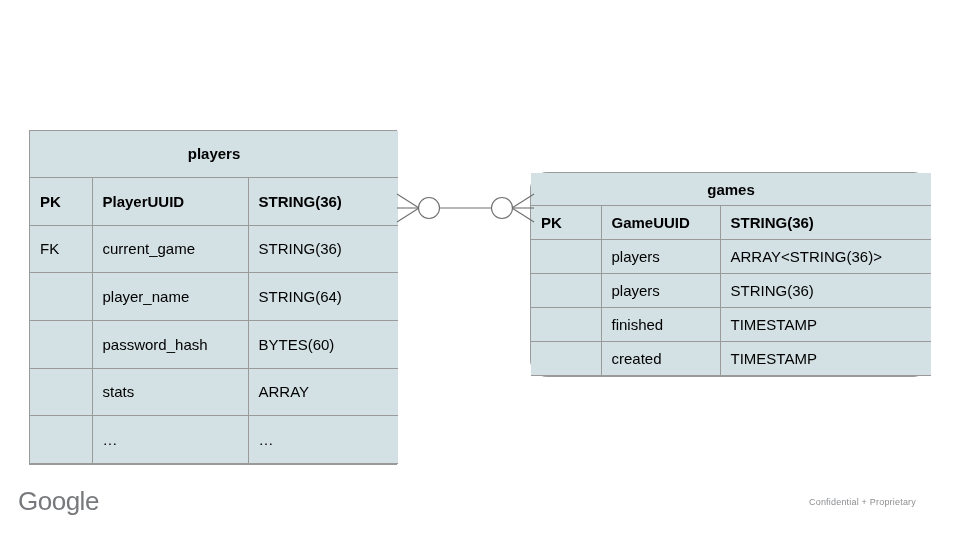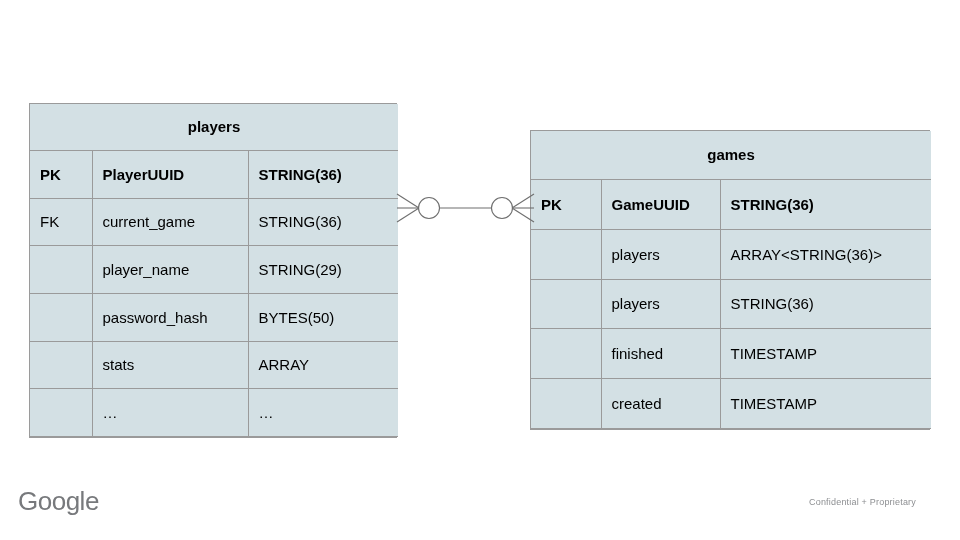--- a/index.html
+++ b/index.html
@@ -20,20 +20,21 @@
     background: #ffffff;
   }
 
   
   .entity {
     position: absolute;
     border: 1px solid #9a9a9a;
     border-collapse: collapse;
     background: #d3e0e4;
     box-sizing: border-box;
+    margin-top: 27px;
   }
   .entity table {
     border-collapse: collapse;
     width: 100%;
     height: 100%;
     table-layout: fixed;
   }
   .entity td {
     border: 1px solid #9a9a9a;
     background: #d3e0e4;
@@ -71,23 +72,24 @@
     width: 368px;
     height: 335px;
   }
   #players-entity .col-key   { width: 62px; }
   #players-entity .col-name  { width: 156px; }
   #players-entity .col-type  { width: 150px; }
 
   
   #games-entity {
     left: 530px;
-    top: 130px;
+    top: 145px;
     width: 400px;
-    height: 300px;
+    height: 205px;
+    border-radius: 17px;
   }
   #games-entity .col-key   { width: 70px; }
   #games-entity .col-name  { width: 119px; }
   #games-entity .col-type  { width: 211px; }
 
   
   #relationship-connector {
     position: absolute;
     left: 393px;
     top: 186px;
@@ -143,26 +145,26 @@
           <td class="type-cell">STRING(36)</td>
         </tr>
         <tr>
           <td class="key-cell">FK</td>
           <td class="name-cell">current_game</td>
           <td class="type-cell">STRING(36)</td>
         </tr>
         <tr>
           <td class="key-cell"></td>
           <td class="name-cell">player_name</td>
-          <td class="type-cell">STRING(29)</td>
+          <td class="type-cell">STRING(64)</td>
         </tr>
         <tr>
           <td class="key-cell"></td>
           <td class="name-cell">password_hash</td>
-          <td class="type-cell">BYTES(50)</td>
+          <td class="type-cell">BYTES(60)</td>
         </tr>
         <tr>
           <td class="key-cell"></td>
           <td class="name-cell">stats</td>
           <td class="type-cell">ARRAY</td>
         </tr>
         <tr>
           <td class="key-cell"></td>
           <td class="name-cell">…</td>
           <td class="type-cell">…</td>

